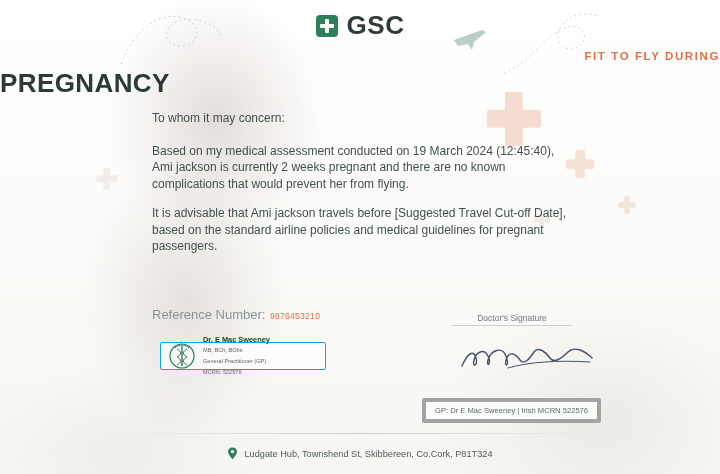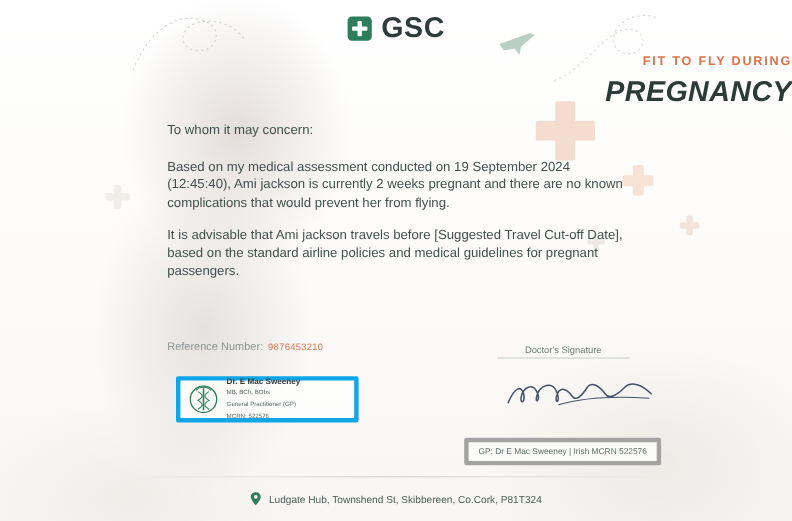--- a/index.html
+++ b/index.html
@@ -62,56 +62,56 @@
   .brand-cross:before{left:50%;top:4px;bottom:4px;width:4px;transform:translateX(-50%);}
   .brand-cross:after{top:50%;left:4px;right:4px;height:4px;transform:translateY(-50%);}
   .brand-name{
     font-size:26px;font-weight:bold;color:#2f3b3a;letter-spacing:.5px;
   }
   .sub-title{
     position:absolute;left:0;right:0;top:50px;text-align:right;
     font-size:11.5px;letter-spacing:1.6px;color:#e0714a;font-weight:bold;
   }
   .main-title{
-    position:absolute;left:0;right:0;top:68px;text-align:right;
-    font-size:26px;font-weight:bold;color:#2c3a38;letter-spacing:.4px;font-style:italic;
+    position:absolute;left:0;right:0;top:68px;text-align:left;
+    font-size:26px;font-weight:bold;color:#2c3a38;letter-spacing:.4px;
   }
 
   
   .body{
     position:absolute;left:152px;top:110px;width:420px;
     color:#41504e;font-size:12px;line-height:16.5px;
   }
   .body p{margin:0 0 13px 0;}
   .salutation{margin-bottom:16px !important;}
 
   
   .ref-row{
     position:absolute;left:152px;top:305px;width:420px;
     display:flex;justify-content:space-between;align-items:flex-start;
   }
-  .ref-label{font-size:10px;color:#8a9593;margin-top:32px;}
+  .ref-label{font-size:13px;color:#8a9593;margin-top:32px;}
   .ref-num{font-size:8.5px;color:#e0714a;letter-spacing:.3px;}
   .issue-wrap{text-align:center;}
   .issue-label{font-size:8.5px;color:#8a9593;}
   .issue-date{font-size:8.5px;color:#e0714a;}
   .sig-label{
     font-size:8.5px;color:#6d7a78;text-align:center;margin-top:8px;
   }
   .sig-line{
     margin:2px auto 0;width:120px;height:1px;background:#c9d0cd;
   }
   .signature{
     position:absolute;left:458px;top:340px;width:140px;height:34px;color:#3a4c63;
   }
 
   
   .stamp{
-    position:absolute;left:160px;top:342px;width:166px;height:42px;
-    border:4px solid #0ea5e9;border-radius:2px;background:rgba(255,255,255,.75);
+    position:absolute;left:160px;top:342px;width:166px;height:28px;
+    border:1px solid #0ea5e9;border-radius:2px;background:rgba(255,255,255,.75);
     display:flex;align-items:center;gap:8px;padding:0 8px;box-sizing:border-box;
   }
   .caduceus{color:#2e7d5b;flex:0 0 auto;}
   .stamp-text{line-height:9px;}
   .stamp-name{font-size:7.4px;font-weight:bold;color:#2f3b3a;}
   .stamp-line{font-size:5.6px;color:#5d6b69;margin-top:2px;}
 
   
   .gp-badge{
     position:absolute;left:422px;top:398px;
@@ -160,21 +160,21 @@
   <div class="brand">
     <span class="brand-cross"></span>
     <span class="brand-name">GSC</span>
   </div>
 
   <div class="sub-title">FIT TO FLY DURING</div>
   <div class="main-title">PREGNANCY</div>
 
   <div class="body">
     <p class="salutation">To whom it may concern:</p>
-    <p>Based on my medical assessment conducted on 19 September 2024 (12:45:40), Ami jackson is currently 2 weeks pregnant and there are no known complications that would prevent her from flying.</p>
+    <p>Based on my medical assessment conducted on 19 March 2024 (12:45:40), Ami jackson is currently 2 weeks pregnant and there are no known complications that would prevent her from flying.</p>
     <p>It is advisable that Ami jackson travels before [Suggested Travel Cut-off Date], based on the standard airline policies and medical guidelines for pregnant passengers.</p>
   </div>
 
   <div class="ref-row">
     <div>
       <span class="ref-label">Reference Number:</span>
       <span class="ref-num">9876453210</span>
     </div>
     <div class="issue-wrap">
       <div class="sig-label">Doctor's Signature</div>

